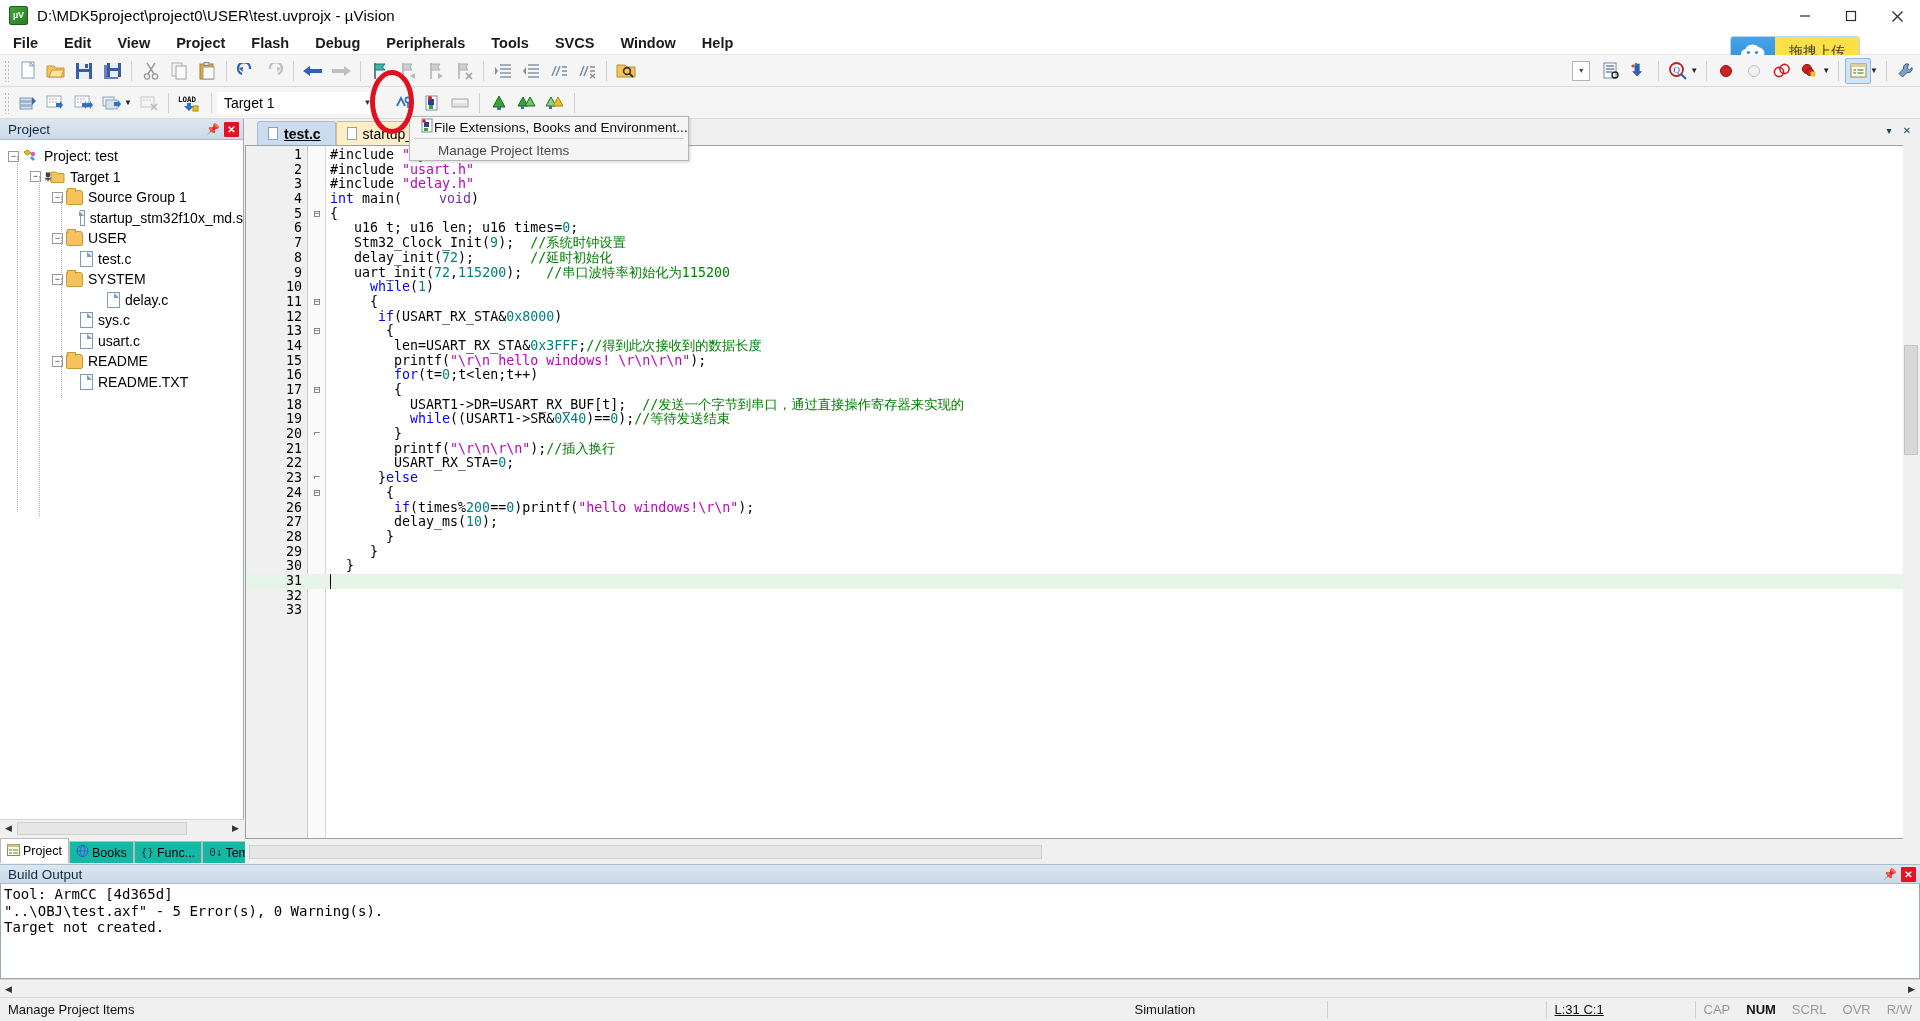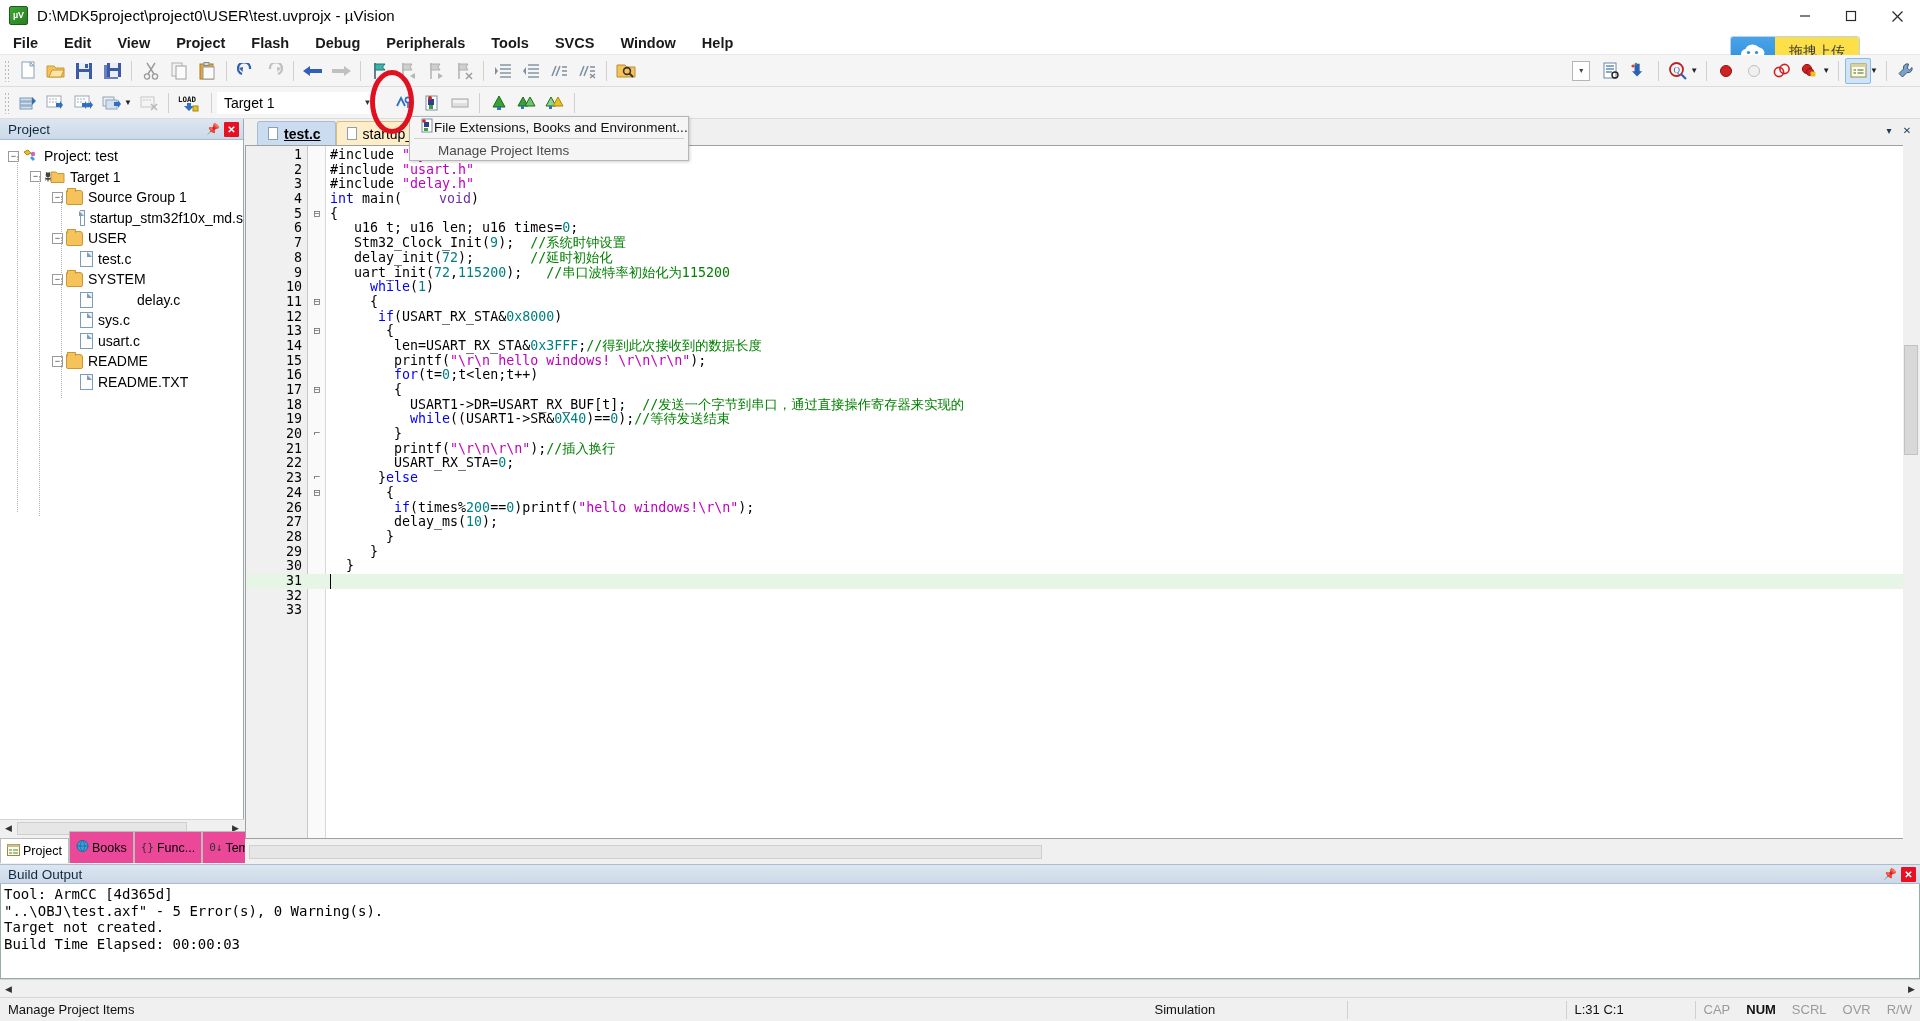--- a/index.html
+++ b/index.html
@@ -97,22 +97,22 @@
   .tlabel { color:#000; }
   .tree-indent-guide { position:absolute; width:1px; border-left:1px dotted #b0b0b0; }
 
   .hscroll { position:absolute; left:0; bottom:27px; width:244px; height:17px;
              background:#f0f0f0; border-top:1px solid #d4d4d4; display:flex; align-items:center;}
   .hs-arrow { width:17px;height:15px;display:flex;align-items:center;justify-content:center;font-size:9px;color:#333;}
   .hs-thumb { height:13px; background:#e6e6e6; border:1px solid #cfcfcf; }
 
   .proj-tabs { position:absolute; left:0; bottom:0; width:244px; height:27px;
                background:#f0f0f0; display:flex; align-items:flex-end; }
-  .ptab { height:32px; padding:0 6px; display:flex;align-items:center;gap:3px;
-          font-size:12.5px;border:1px solid #bcbcbc;border-bottom:none;background:#ec4899;}
+  .ptab { height:22px; padding:0 6px; display:flex;align-items:center;gap:3px;
+          font-size:12.5px;border:1px solid #bcbcbc;border-bottom:none;background:#14b8a6;}
   .ptab.sel { background:#fff; height:25px; }
 
   
   .editor-area { position:absolute; left:245px; top:119px; right:0; height:744px; background:#f0f0f0;}
   .edit-titlebar { height:22px; display:flex; align-items:center; justify-content:flex-end;
                    padding-right:6px; background:#f0f0f0; }
   .edit-titlebar .ctl { width:14px;height:14px;display:flex;align-items:center;justify-content:center;
                         font-size:10px;color:#1a3e5c;margin-left:4px;}
   .tabstrip { position:absolute; left:0; top:0; height:26px; display:flex; align-items:flex-end; padding-left:12px;}
   .etab { height:24px; display:flex;align-items:center;gap:6px;padding:0 14px 0 10px;
@@ -673,21 +673,21 @@
         <span class="ico file"></span>
         <span class="tlabel">test.c</span>
       </div>
 
       <div class="tnode" style="padding-left:52px;">
         <span class="t-exp">−</span>
         <span class="ico folder"></span>
         <span class="tlabel">SYSTEM</span>
       </div>
 
-      <div class="tnode" style="padding-left:80px;gap:39px;">
+      <div class="tnode" style="padding-left:107px;">
         <span class="ico file"></span>
         <span class="tlabel">delay.c</span>
       </div>
 
       <div class="tnode" style="padding-left:80px;">
         <span class="ico file"></span>
         <span class="tlabel">sys.c</span>
       </div>
 
       <div class="tnode" style="padding-left:80px;">
@@ -840,37 +840,36 @@
     <div class="build-header">
       <span>Build Output</span>
       <span style="flex:1"></span>
       <span class="pin-btn">📌</span>
       <span class="close-btn-sm">✕</span>
     </div>
     <div class="build-body">
       <div>Tool: ArmCC [4d365d]</div>
       <div>"..\OBJ\test.axf" - 5 Error(s), 0 Warning(s).</div>
       <div>Target not created.</div>
-      <div>Build Time Elapsed:  00:00:03</div>
     </div>
     <div class="build-hscroll">
       <div class="hs-arrow">◀</div>
       <div style="flex:1"></div>
       <div class="hs-arrow">▶</div>
     </div>
   </div>
 
   <div class="statusbar">
     <div class="sb-cell">Manage Project Items</div>
     <div style="flex:1"></div>
     <div class="sb-cell" style="width:200px;">Simulation</div>
     <div class="sb-sep"></div>
     <div class="sb-cell" style="width:218px;"></div>
     <div class="sb-sep"></div>
-    <div class="sb-cell" style="width:128px;">L:31 C:1</div>
+    <div class="sb-cell" style="width:148px;text-decoration:underline;">L:31 C:1</div>
     <div class="sb-sep"></div>
     <div class="sb-cell sb-dim">CAP</div>
     <div class="sb-cell sb-bold">NUM</div>
     <div class="sb-cell sb-dim">SCRL</div>
     <div class="sb-cell sb-dim">OVR</div>
     <div class="sb-cell sb-dim" style="padding-right:8px;">R/W</div>
   </div>
 
 </div>
 

